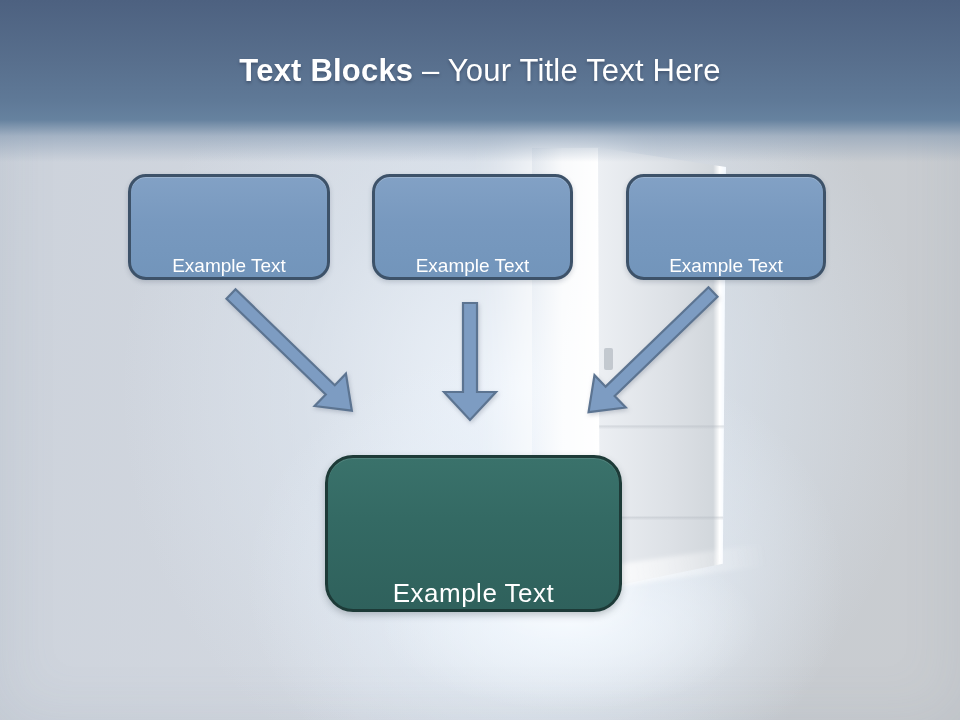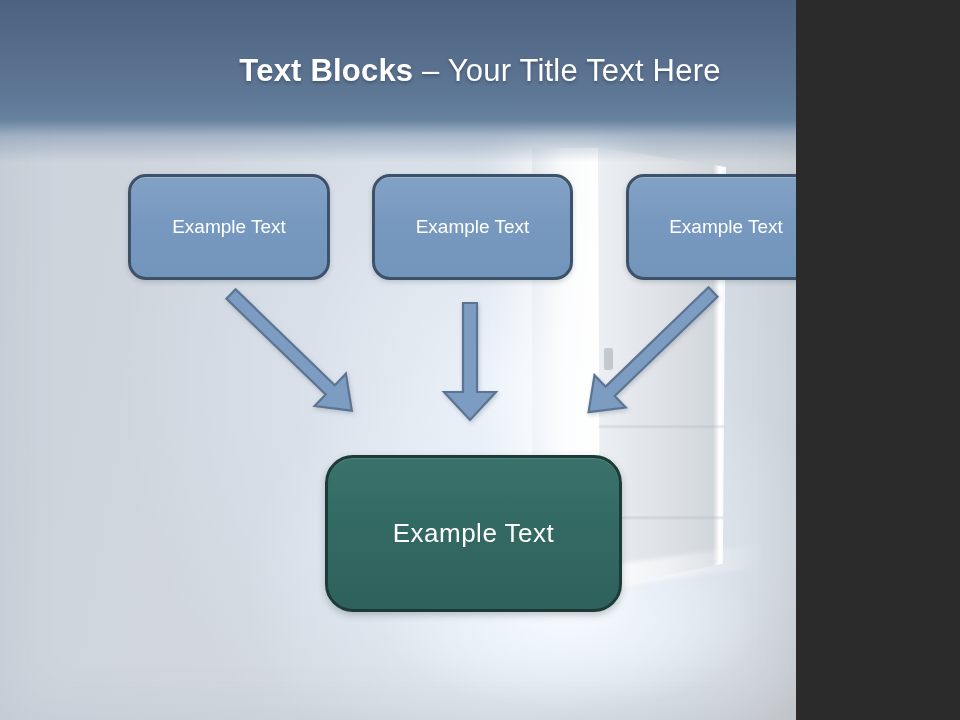--- a/index.html
+++ b/index.html
@@ -1,17 +1,17 @@
 <!DOCTYPE html>
 <html style="--header-top: #4d6180; --header-mid: #586f8d; --header-bottom: #66829f; --block-fill: #7899bf; --block-border: #3d5269; --arrow-fill: #7d9cc2; --arrow-outline: #5c7491; --center-fill: #346a64; --center-border: #1d3a37; --text: #ffffff;"><head>
 <meta charset="utf-8">
 <style>
   html,body{margin:0;padding:0;background:#2b2b2b;}
   .slide{
-    position:relative;width:796px;height:720px;overflow:hidden;
+    position:relative;width:960px;height:720px;overflow:hidden;
     font-family:"Liberation Sans","DejaVu Sans",sans-serif;
     background:#cdd2d9;
   }
   
   .bg-base{
     position:absolute;inset:0;
     background:
       radial-gradient(ellipse 300px 240px at 545px 580px, rgba(235,243,252,.95) 0%, rgba(235,243,252,0) 100%),
       radial-gradient(ellipse 400px 430px at 520px 390px, rgba(240,246,253,.95) 0%, rgba(222,231,241,.55) 55%, rgba(210,216,226,0) 100%),
       linear-gradient(100deg,#ccd2db 0%,#d3d8e0 45%,#c8ccd1 78%,#c9ccd0 100%);
@@ -61,21 +61,21 @@
     position:absolute;left:0;top:53px;width:960px;
     text-align:center;color:var(--text,#ffffff);
     font-size:31px;letter-spacing:.2px;
     text-shadow:0 2px 3px rgba(25,35,55,.35);
     white-space:nowrap;
   }
   .title .bold{font-weight:700;}
   .title .reg{font-weight:400;}
   
   .tblock{
-    position:absolute;display:flex;align-items:center;justify-content:center;
+    position:absolute;display:flex;align-items:flex-end;justify-content:center;
     border-radius:18px;color:var(--text,#ffffff);
     background:linear-gradient(to bottom,#82a1c5 0%,var(--block-fill,#7899bf) 45%,#7295bb 100%);
     border:3px solid var(--block-border,#3d5269);
     box-shadow:inset 0 1px 0 rgba(255,255,255,.22), 0 2px 5px rgba(50,62,85,.22);
     font-size:19px;box-sizing:border-box;
   }
   .tblock.b1{left:128px;top:174px;width:202px;height:106px;}
   .tblock.b2{left:372px;top:174px;width:201px;height:106px;}
   .tblock.b3{left:626px;top:174px;width:200px;height:106px;}
   .tblock.center{

